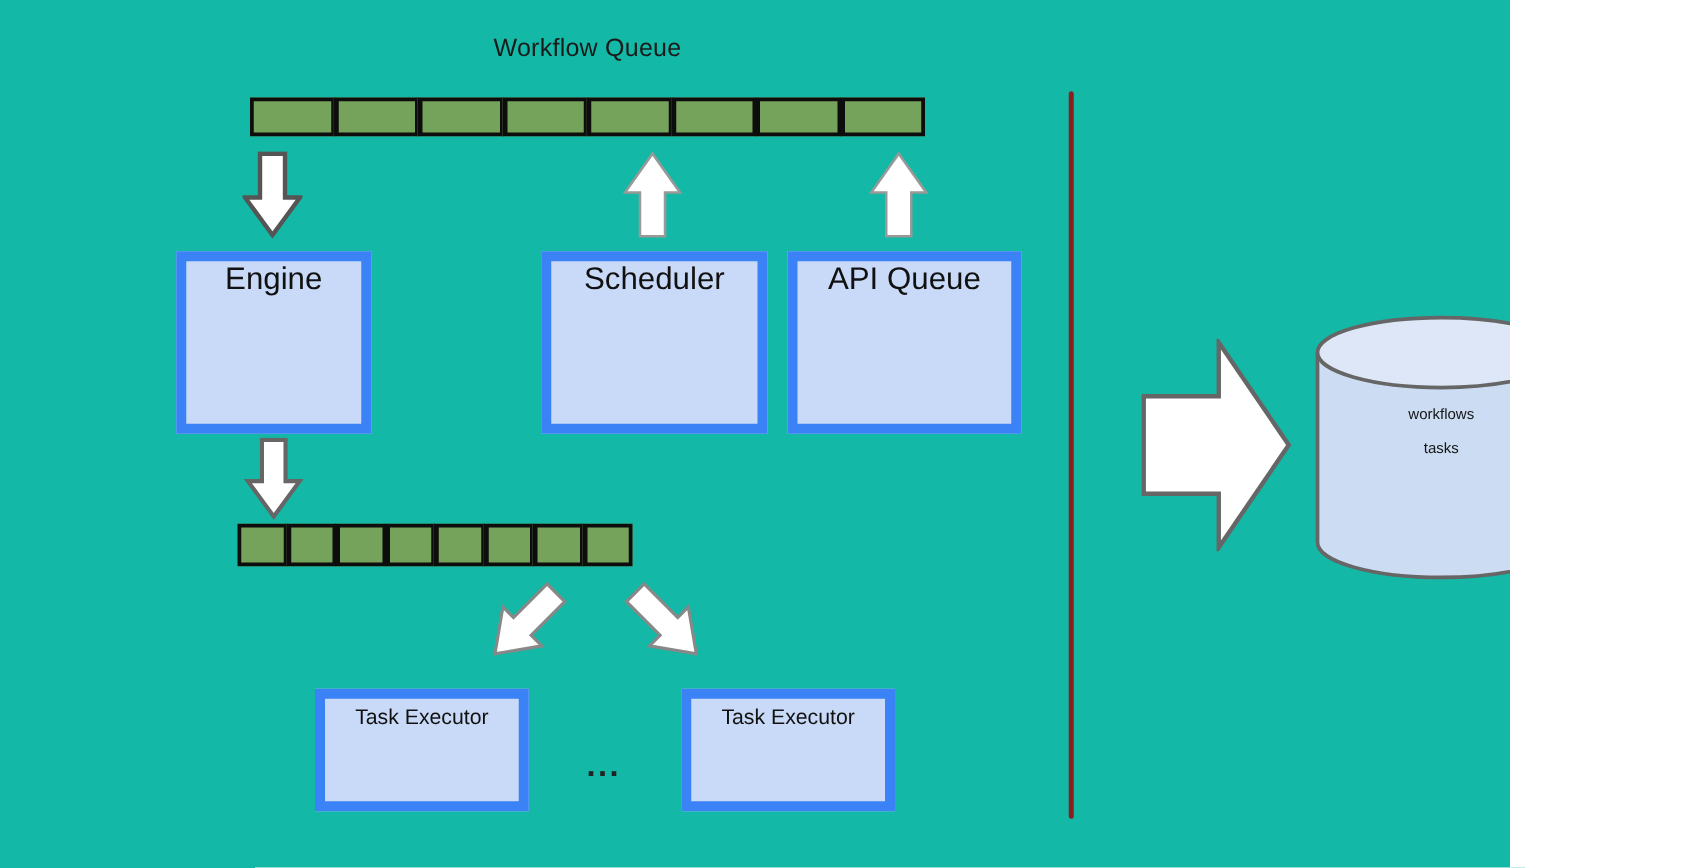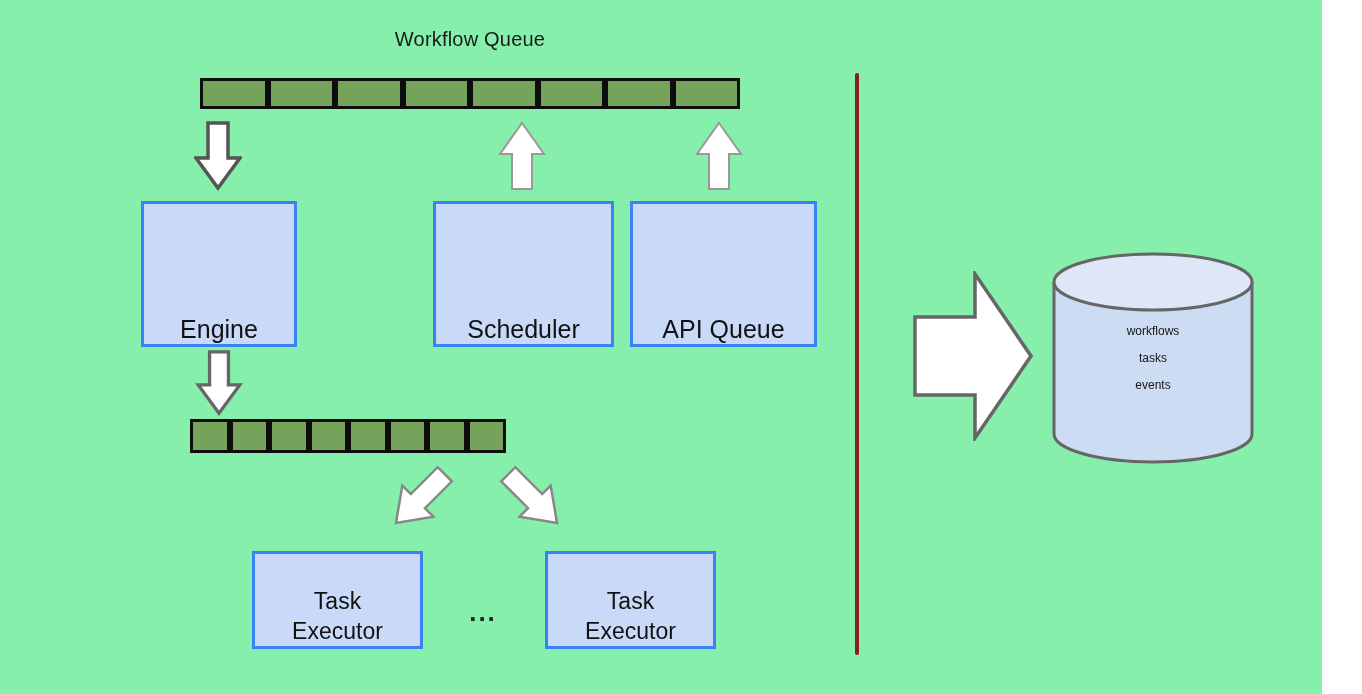--- a/index.html
+++ b/index.html
@@ -4,23 +4,23 @@
 <style>
   html, body {
     margin: 0;
     padding: 0;
     background: #ffffff;
     font-family: "Liberation Sans", sans-serif;
     color: #111;
   }
   .canvas {
     position: relative;
-    width: 1322px;
+    width: 1208px;
     height: 694px;
-    background: #86efac;
+    background: #14b8a6;
     overflow: hidden;
   }
   .abs { position: absolute; }
 
   
   .queue-label {
     text-align: center;
     font-size: 20px;
     color: #1a1a1a;
     letter-spacing: 0.2px;
@@ -34,34 +34,34 @@
   .queue-bar .seg {
     flex: 1 1 0;
     background: var(--queue-green, #76a35c);
     border: 3px solid #0d0d0d;
   }
   .queue-bar .seg + .seg { border-left-width: 4px; margin-left: -1px; }
 
   
   .node-box {
     background: var(--box-blue, #c9daf8);
-    border: 3px solid #3b82f6;
+    border: 8px solid #3b82f6;
     display: flex;
-    align-items: flex-end;
+    align-items: flex-start;
     justify-content: center;
     text-align: center;
     font-size: 25px;
     color: #111;
     box-sizing: border-box;
   }
   .node-box .wrap-label {
     display: block;
     width: 116px;
     margin: 0 auto;
-    font-size: 23px;
+    font-size: 17px;
     line-height: 30px;
   }
 
   .ellipsis {
     font-size: 26px;
     font-weight: bold;
     color: #222;
     text-align: center;
     letter-spacing: 2px;
   }
@@ -168,16 +168,15 @@
   </svg>
 
   <svg class="abs" style="left:1052px; top:252px;" width="202" height="212" viewBox="0 0 202 212">
     <path d="M2 30 L2 182 A99 28 0 0 0 200 182 L200 30" fill="var(--db-blue, #ccdcf3)" stroke="#666666" stroke-width="3"></path>
     <ellipse cx="101" cy="30" rx="99" ry="28" fill="var(--db-top-blue, #dde7f7)" stroke="#666666" stroke-width="3"></ellipse>
   </svg>
 
   <div class="abs db-text" style="left:1052px; top:318px;">
     <div>workflows</div>
     <div>tasks</div>
-    <div>events</div>
   </div>
 
 </div>
 
 </body></html>

